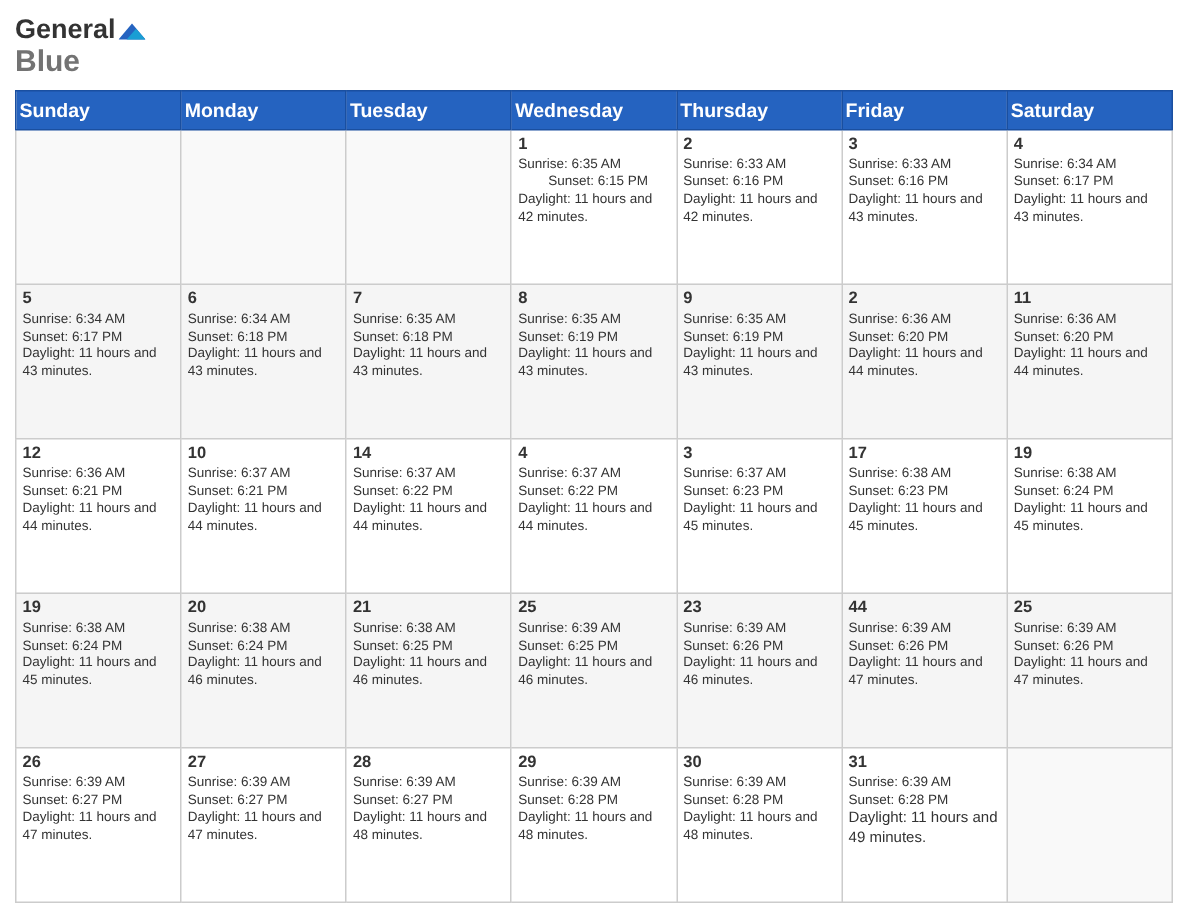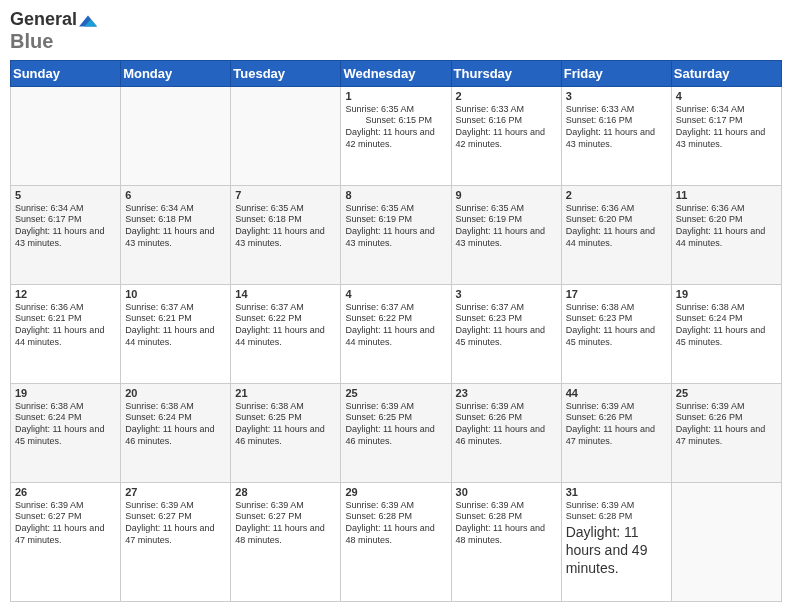--- a/index.html
+++ b/index.html
@@ -317,19 +317,19 @@
           <td>
             <span class="day-number">30</span>
             <div style="font-size: 9px; line-height: 1.3;">Sunrise: 6:39 AM</div>
             <div style="font-size: 9px; line-height: 1.3;">Sunset: 6:28 PM</div>
             <div style="font-size: 9px; line-height: 1.3;">Daylight: 11 hours and 48 minutes.</div>
           </td>
           <td>
             <span class="day-number">31</span>
             <div style="font-size: 9px; line-height: 1.3;">Sunrise: 6:39 AM</div>
             <div style="font-size: 9px; line-height: 1.3;">Sunset: 6:28 PM</div>
-            <div style="font-size: 14px; line-height: 1.3;">Daylight: 11 hours and 49 minutes.</div>
+            <div style="font-size: 10px; line-height: 1.3;">Daylight: 11 hours and 49 minutes.</div>
           </td>
           <td class="cell-empty" style="background-color: rgb(249, 249, 249);"></td>
         </tr>
       </tbody>
   </table>
 </div>
 
 </body></html>

